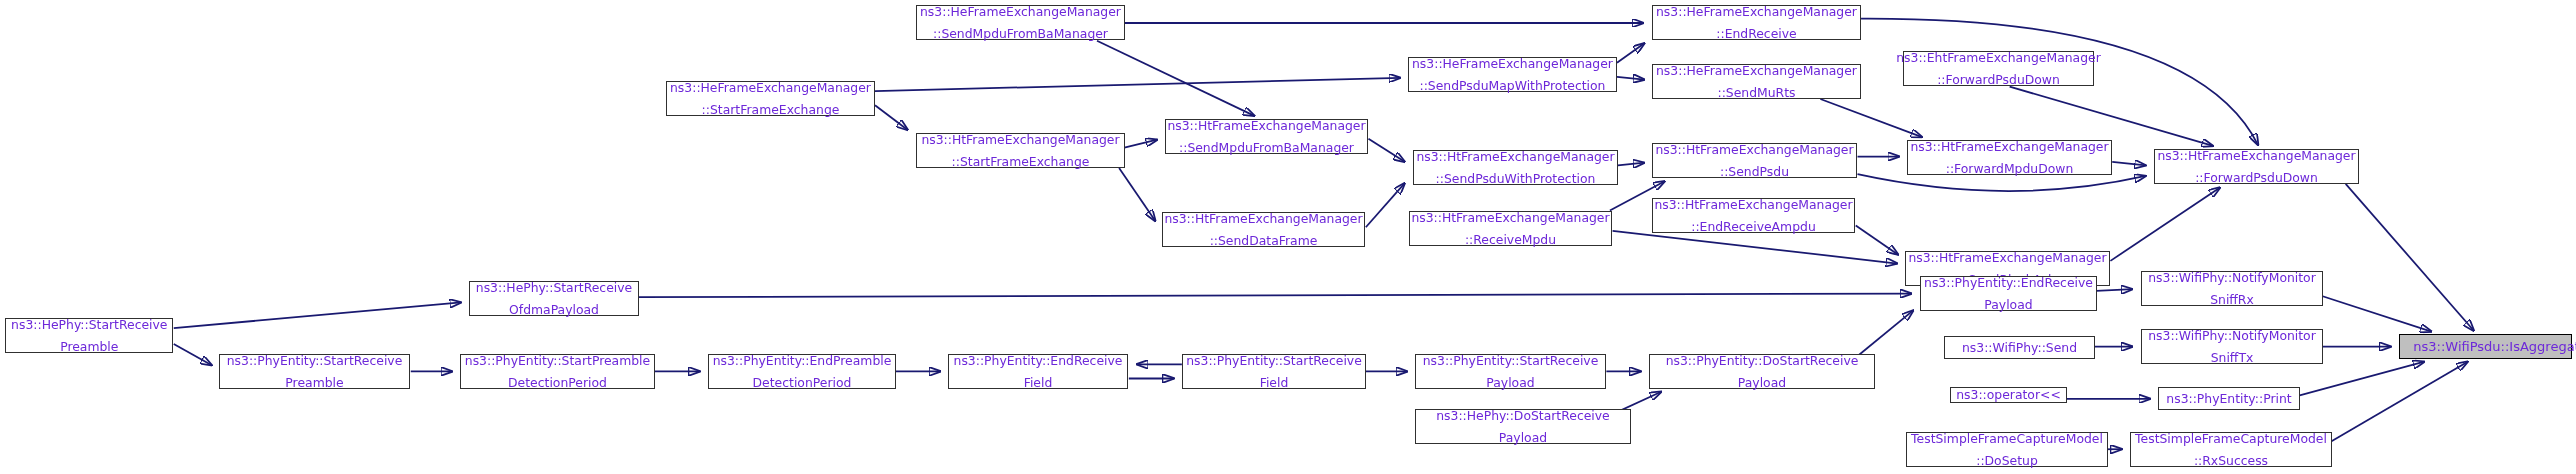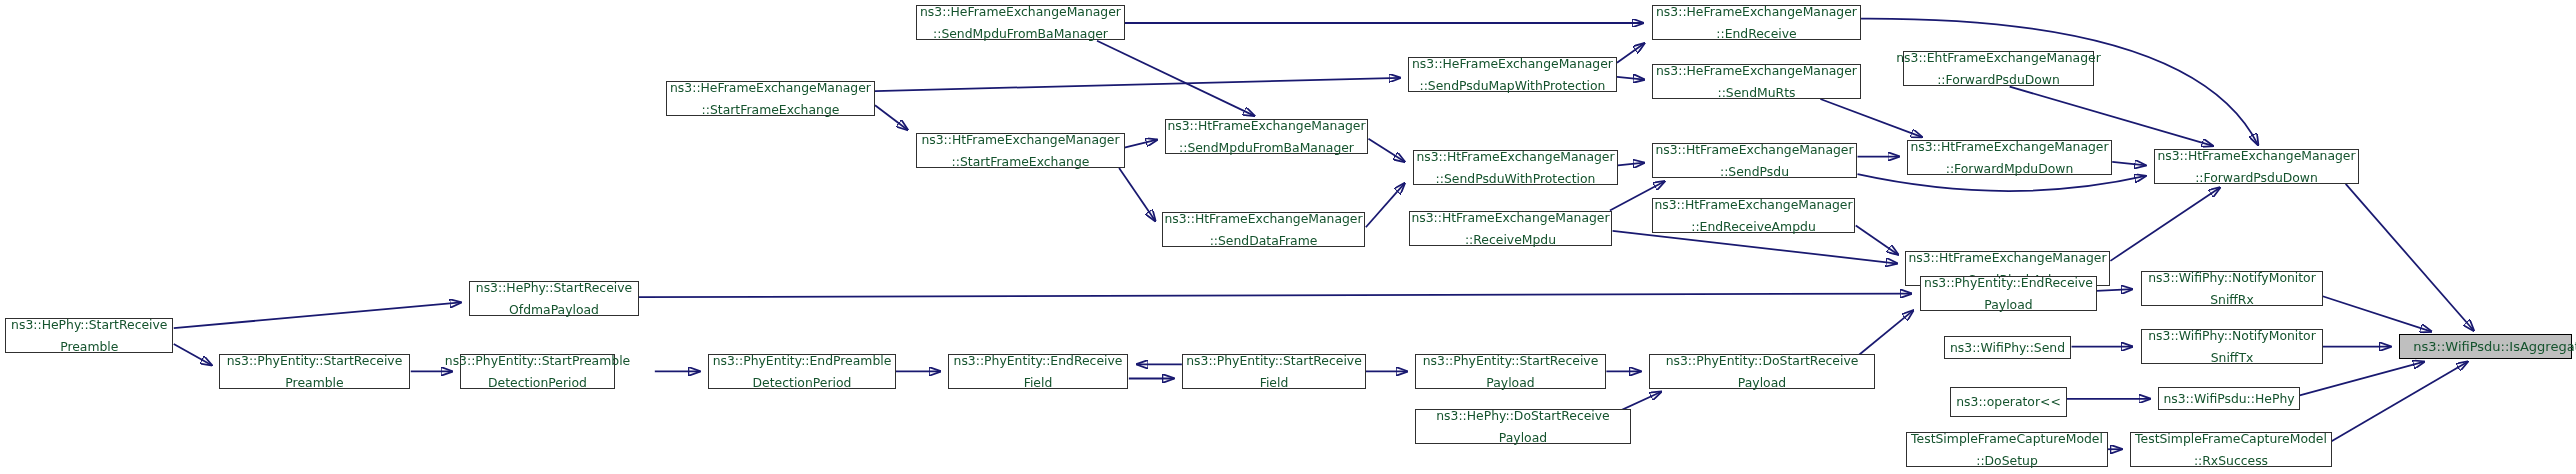--- a/index.html
+++ b/index.html
@@ -2,21 +2,21 @@
 <html style="font-size:14px"><head>
 <meta charset="utf-8">
 <style>
   html,body{margin:0;padding:0;background:#ffffff;}
   .canvas{position:relative;width:2576px;height:474px;background:#ffffff;
           font-family:"DejaVu Sans","Liberation Sans",sans-serif;overflow:hidden;}
   .edges{position:absolute;left:0;top:0;z-index:1;}
   .edges path, .edges line{stroke:#191970;stroke-width:2;fill:none;}
   .n{position:absolute;box-sizing:border-box;background:#ffffff;border:1.8px solid #303030;
      display:flex;flex-direction:column;align-items:center;justify-content:center;
-     text-align:center;font-size:12.4px;line-height:15.5px;color:#14532d;white-space:nowrap;z-index:2;gap:6px;}
+     text-align:center;font-size:12.4px;line-height:15.5px;color:#6d28d9;white-space:nowrap;z-index:2;gap:6px;}
   .n.target{background:#bfbfbf;border-color:#000000;font-size:13px;padding-left:30px;}
   .n span:empty{display:none;}
 </style>
 </head>
 <body>
 
 <div class="canvas">
 
   <svg class="edges" width="2576" height="474" viewBox="0 0 2912 536">
     <defs>
@@ -138,21 +138,21 @@
     <span>Preamble</span>
   </div>
   <div class="n" style="left:219px;top:354px;width:191px;height:35px">
     <span>ns3::PhyEntity::StartReceive</span>
     <span>Preamble</span>
   </div>
   <div class="n" style="left:469px;top:281px;width:170px;height:35px">
     <span>ns3::HePhy::StartReceive</span>
     <span>OfdmaPayload</span>
   </div>
-  <div class="n" style="left:460px;top:354px;width:155px;height:35px">
+  <div class="n" style="left:460px;top:354px;width:195px;height:35px">
     <span>ns3::PhyEntity::StartPreamble</span>
     <span>DetectionPeriod</span>
   </div>
   <div class="n" style="left:708px;top:354px;width:188px;height:35px">
     <span>ns3::PhyEntity::EndPreamble</span>
     <span>DetectionPeriod</span>
   </div>
   <div class="n" style="left:948px;top:354px;width:180px;height:35px">
     <span>ns3::PhyEntity::EndReceive</span>
     <span>Field</span>
@@ -170,38 +170,38 @@
     <span>Payload</span>
   </div>
   <div class="n" style="left:1415px;top:409px;width:216px;height:35px">
     <span>ns3::HePhy::DoStartReceive</span>
     <span>Payload</span>
   </div>
   <div class="n" style="left:1920px;top:276px;width:177px;height:35px">
     <span>ns3::PhyEntity::EndReceive</span>
     <span>Payload</span>
   </div>
-  <div class="n" style="left:1944px;top:336px;width:127px;height:23px">
+  <div class="n" style="left:1944px;top:336px;width:151px;height:23px">
     <span>ns3::WifiPhy::Send</span>
 
   </div>
   <div class="n" style="left:2141px;top:271px;width:182px;height:35px">
     <span>ns3::WifiPhy::NotifyMonitor</span>
     <span>SniffRx</span>
   </div>
   <div class="n" style="left:2141px;top:329px;width:182px;height:35px">
     <span>ns3::WifiPhy::NotifyMonitor</span>
     <span>SniffTx</span>
   </div>
-  <div class="n" style="left:1950px;top:387px;width:117px;height:30px">
+  <div class="n" style="left:1950px;top:387px;width:117px;height:16px">
     <span>ns3::operator&lt;&lt;</span>
 
   </div>
   <div class="n" style="left:2158px;top:387px;width:142px;height:23px">
-    <span>ns3::WifiPsdu::HePhy</span>
+    <span>ns3::PhyEntity::Print</span>
 
   </div>
   <div class="n" style="left:1906px;top:432px;width:202px;height:35px">
     <span>TestSimpleFrameCaptureModel</span>
     <span>::DoSetup</span>
   </div>
   <div class="n" style="left:2130px;top:432px;width:202px;height:35px">
     <span>TestSimpleFrameCaptureModel</span>
     <span>::RxSuccess</span>
   </div>

